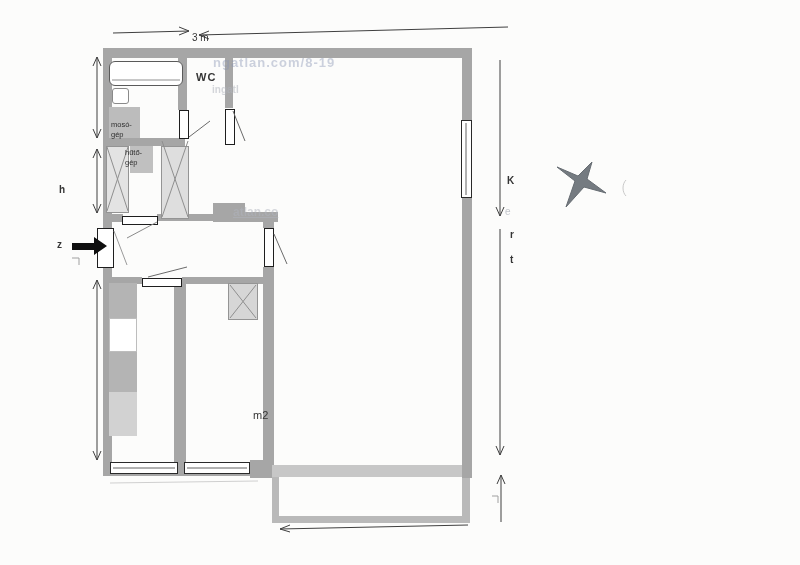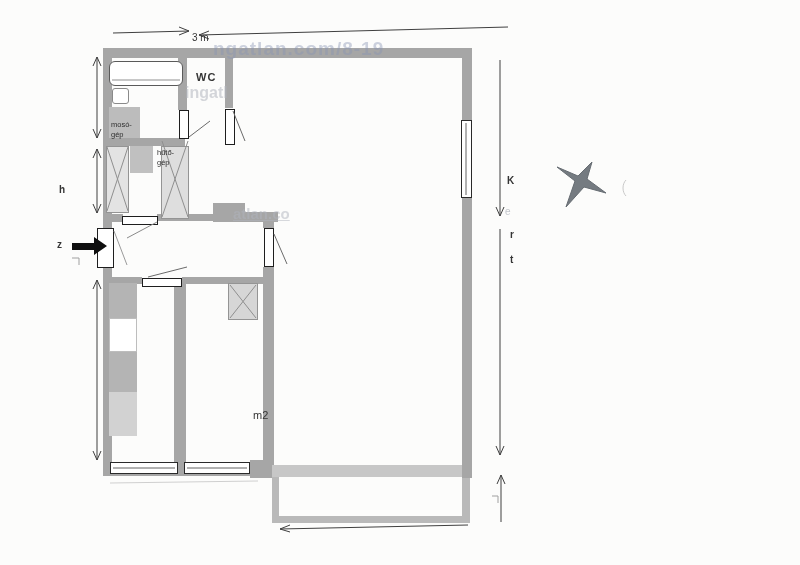--- a/index.html
+++ b/index.html
@@ -133,32 +133,32 @@
 
   <div class="lbl" style="left:192px;top:33px;font-size:10px;">3 m</div>
 
   <div class="lbl" style="left:196px;top:72px;font-size:11px;font-weight:600;letter-spacing:1px;">WC</div>
 
   <div class="lbl lbl-sm" style="left:111px;top:120px;">
     <div>mosó-</div>
     <div>gép</div>
   </div>
 
-  <div class="lbl lbl-sm" style="left:145px;top:148px;padding-left:12px;">
+  <div class="lbl lbl-sm" style="left:125px;top:148px;">
     <div>hűtő-</div>
     <div>gép</div>
   </div>
 
   <div class="lbl" style="left:253px;top:410px;font-size:11px;">m2</div>
 
   <div class="lbl" style="left:59px;top:185px;font-size:10px;font-weight:700;">h</div>
   <div class="lbl" style="left:57px;top:240px;font-size:10px;font-weight:700;">z</div>
 
   <div class="lbl" style="left:507px;top:176px;font-size:10px;font-weight:700;">K</div>
   <div class="lbl" style="left:505px;top:207px;font-size:10px;color:#c3c6cc;">e</div>
   <div class="lbl" style="left:510px;top:230px;font-size:10px;font-weight:700;">r</div>
   <div class="lbl" style="left:510px;top:255px;font-size:10px;font-weight:700;">t</div>
 
-  <div class="wm" style="left:213px;top:39px;font-size:19px;letter-spacing:1px;color:rgba(135,148,178,0.42);">ngatlan.com/8-19</div>
-  <div class="wm" style="left:185px;top:85px;font-size:16px;color:rgba(176,180,190,0.55);">ingatl</div>
-  <div class="wm" style="left:233px;top:206px;font-size:15px;color:rgba(176,180,190,0.5);text-decoration:underline;">atlan.co</div>
+  <div class="wm" style="left:213px;top:56px;font-size:13px;letter-spacing:1px;color:rgba(135,148,178,0.42);">ngatlan.com/8-19</div>
+  <div class="wm" style="left:212px;top:85px;font-size:10px;color:rgba(176,180,190,0.55);">ingatl</div>
+  <div class="wm" style="left:233px;top:206px;font-size:12px;color:rgba(176,180,190,0.5);text-decoration:underline;">atlan.co</div>
 
 </div>
 
 </body></html>

